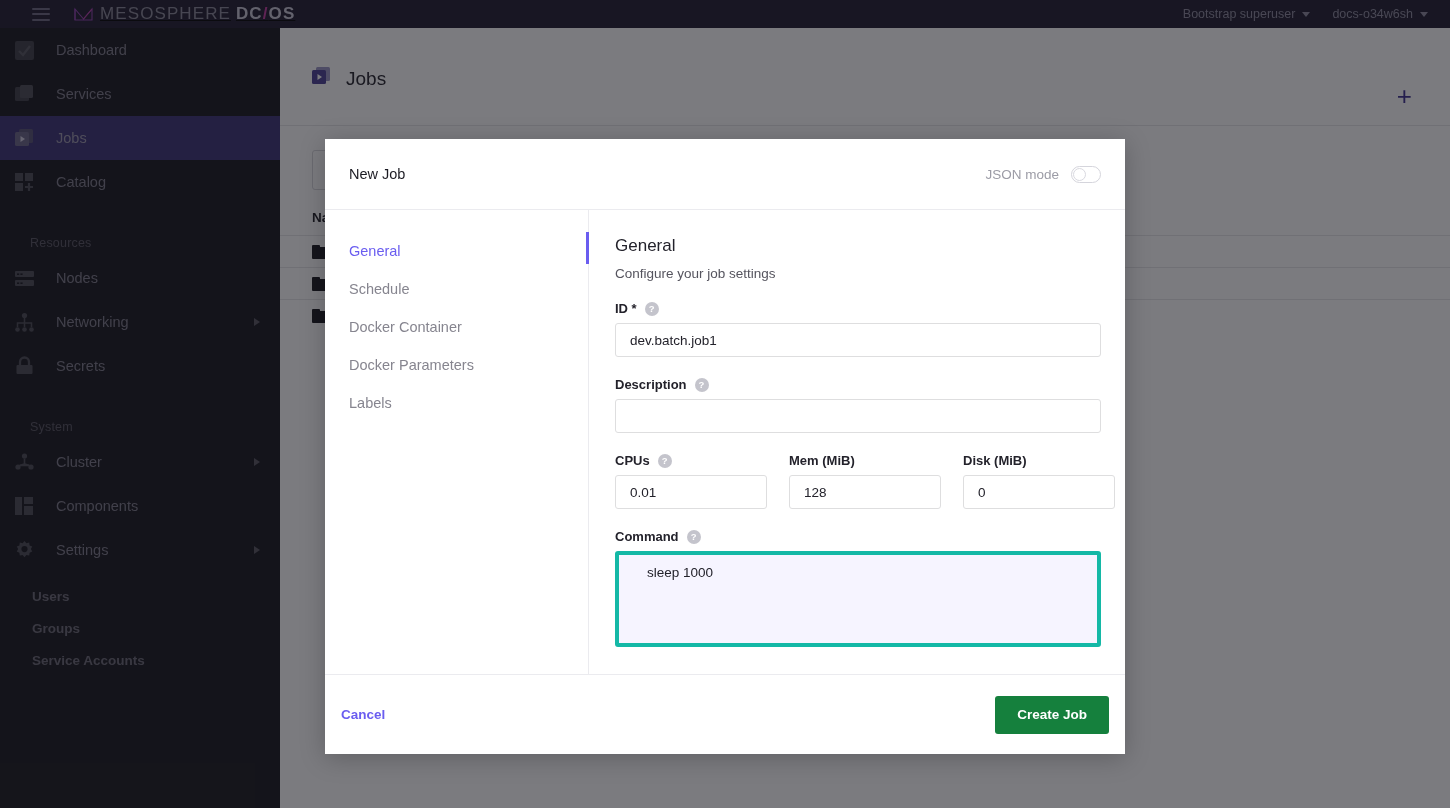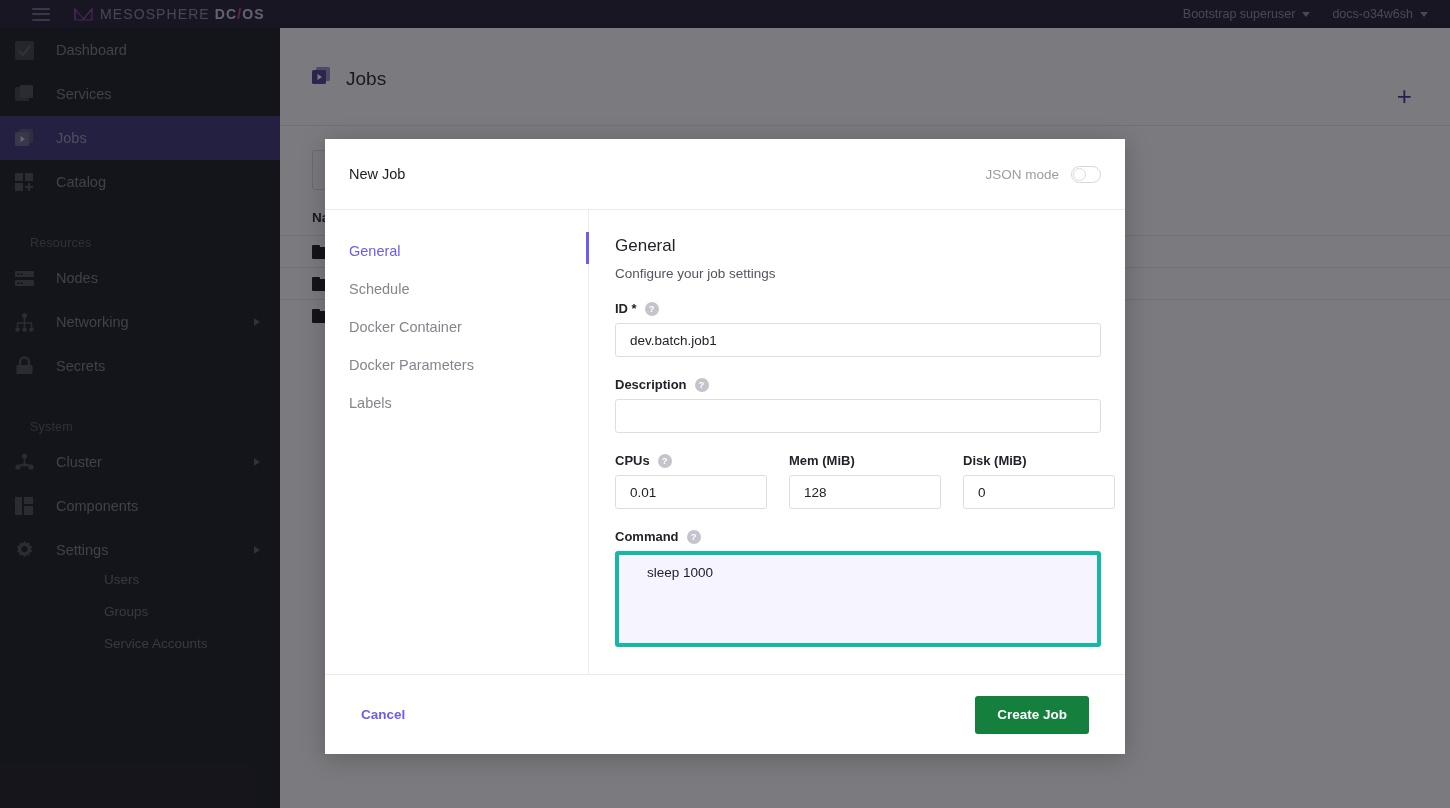--- a/index.html
+++ b/index.html
@@ -14,21 +14,21 @@
   .topbar {
     position: absolute; top: 0; left: 0; width: 1450px; height: 28px;
     background: #1e1b2e;
     display: flex; align-items: center;
     z-index: 40;
   }
   .hamburger { width: 18px; height: 13px; margin-left: 32px; display: flex; flex-direction: column; justify-content: space-between; cursor: pointer; }
   .hamburger span { display: block; height: 2px; width: 100%; background: #6c6880; border-radius: 1px; }
   .brand { display: flex; align-items: center; margin-left: 24px; gap: 7px; }
   .brand-mark { width: 19px; height: 15px; }
-  .brand-text { font-size: 14px; letter-spacing: 1.1px; font-weight: 700; display: flex; align-items: baseline; }
+  .brand-text { font-size: 17px; letter-spacing: 1.1px; font-weight: 700; display: flex; align-items: baseline; text-decoration: underline; }
   .bt-meso { color: #8a8798; font-weight: 400; }
   .bt-dc { color: #c9c6d6; font-weight: 700; margin-left: 5px; }
   .bt-slash { color: #c0399f; font-weight: 700; }
   .bt-os { color: #c9c6d6; font-weight: 700; }
   .topbar-right { margin-left: auto; display: flex; align-items: center; gap: 22px; margin-right: 22px; }
   .tb-item { display: flex; align-items: center; gap: 7px; color: #8d8a9e; font-size: 12.5px; cursor: pointer; }
   .caret-d { width: 0; height: 0; border-left: 4.5px solid transparent; border-right: 4.5px solid transparent; border-top: 5px solid #8d8a9e; }
 
   
   .sidebar {
@@ -37,21 +37,21 @@
   }
   .nav-item {
     height: 44px; display: flex; align-items: center; padding-left: 12px;
     color: #7c7a88; font-size: 14.5px; cursor: pointer; position: relative;
   }
   .nav-item.active { background: #3a3174; color: #9b97ad; }
   .nav-item .ico { width: 24px; height: 24px; margin-right: 20px; flex: 0 0 24px; display: flex; align-items: center; justify-content: center; }
   .nav-arrow { position: absolute; right: 20px; width: 0; height: 0; border-top: 4.5px solid transparent; border-bottom: 4.5px solid transparent; border-left: 6px solid #57555f; }
   .nav-arrow.down { border-left: 5px solid transparent; border-right: 5px solid transparent; border-top: 6px solid #57555f; border-bottom: 0; }
   .nav-section { color: #55535e; font-size: 12.5px; padding-left: 30px; height: 34px; display: flex; align-items: flex-end; padding-bottom: 6px; letter-spacing: .2px; }
-  .nav-sub { height: 32px; display: flex; align-items: flex-start; padding-left: 104px; color: #6a6874; font-size: 13.5px; cursor: pointer; }
+  .nav-sub { height: 32px; display: flex; align-items: flex-end; padding-left: 32px; color: #6a6874; font-size: 13.5px; cursor: pointer; font-weight: bold; }
   .nav-spacer { height: 18px; }
 
   
   .main {
     position: absolute; top: 28px; left: 280px; width: 1170px; height: 780px;
     background: #ffffff; overflow: hidden;
   }
   .page-head { height: 98px; position: relative; border-bottom: 1px solid #e6e6e9; }
   .page-title-row { display: flex; align-items: center; position: absolute; left: 31px; top: 38px; gap: 14px; }
   .page-title { font-size: 19px; color: #23222b; font-weight: 400; }
@@ -108,21 +108,21 @@
   }
   .trio { display: flex; gap: 22px; margin-top: 20px; }
   .trio .col { width: 152px; }
   .trio .col .inp { width: 152px; }
   .ta {
     width: 100%; height: 96px; border: 4px solid #14b8a6; border-radius: 3px;
     background: #f6f4ff; font-family: "Liberation Sans", sans-serif; font-size: 13.5px;
     color: #23222b; padding: 9px 10px 0 28px; resize: none; outline: none; line-height: 1.4;
   }
 
-  .modal-foot { height: 80px; display: flex; align-items: center; padding: 0 36px; border-top: 1px solid #ebebef; }
+  .modal-foot { height: 80px; display: flex; align-items: center; padding: 0 16px; border-top: 1px solid #ebebef; }
   .cancel-btn { color: #6a5df0; font-size: 13.5px; font-weight: 700; cursor: pointer; background: none; border: none; font-family: "Liberation Sans", sans-serif; }
   .create-btn {
     margin-left: auto; background: #15803d; color: #fff; border: none; border-radius: 3px;
     height: 38px; padding: 0 22px; font-size: 13.5px; font-weight: 700; cursor: pointer;
     font-family: "Liberation Sans", sans-serif;
   }
 </style>
 </head>
 <body>
 

